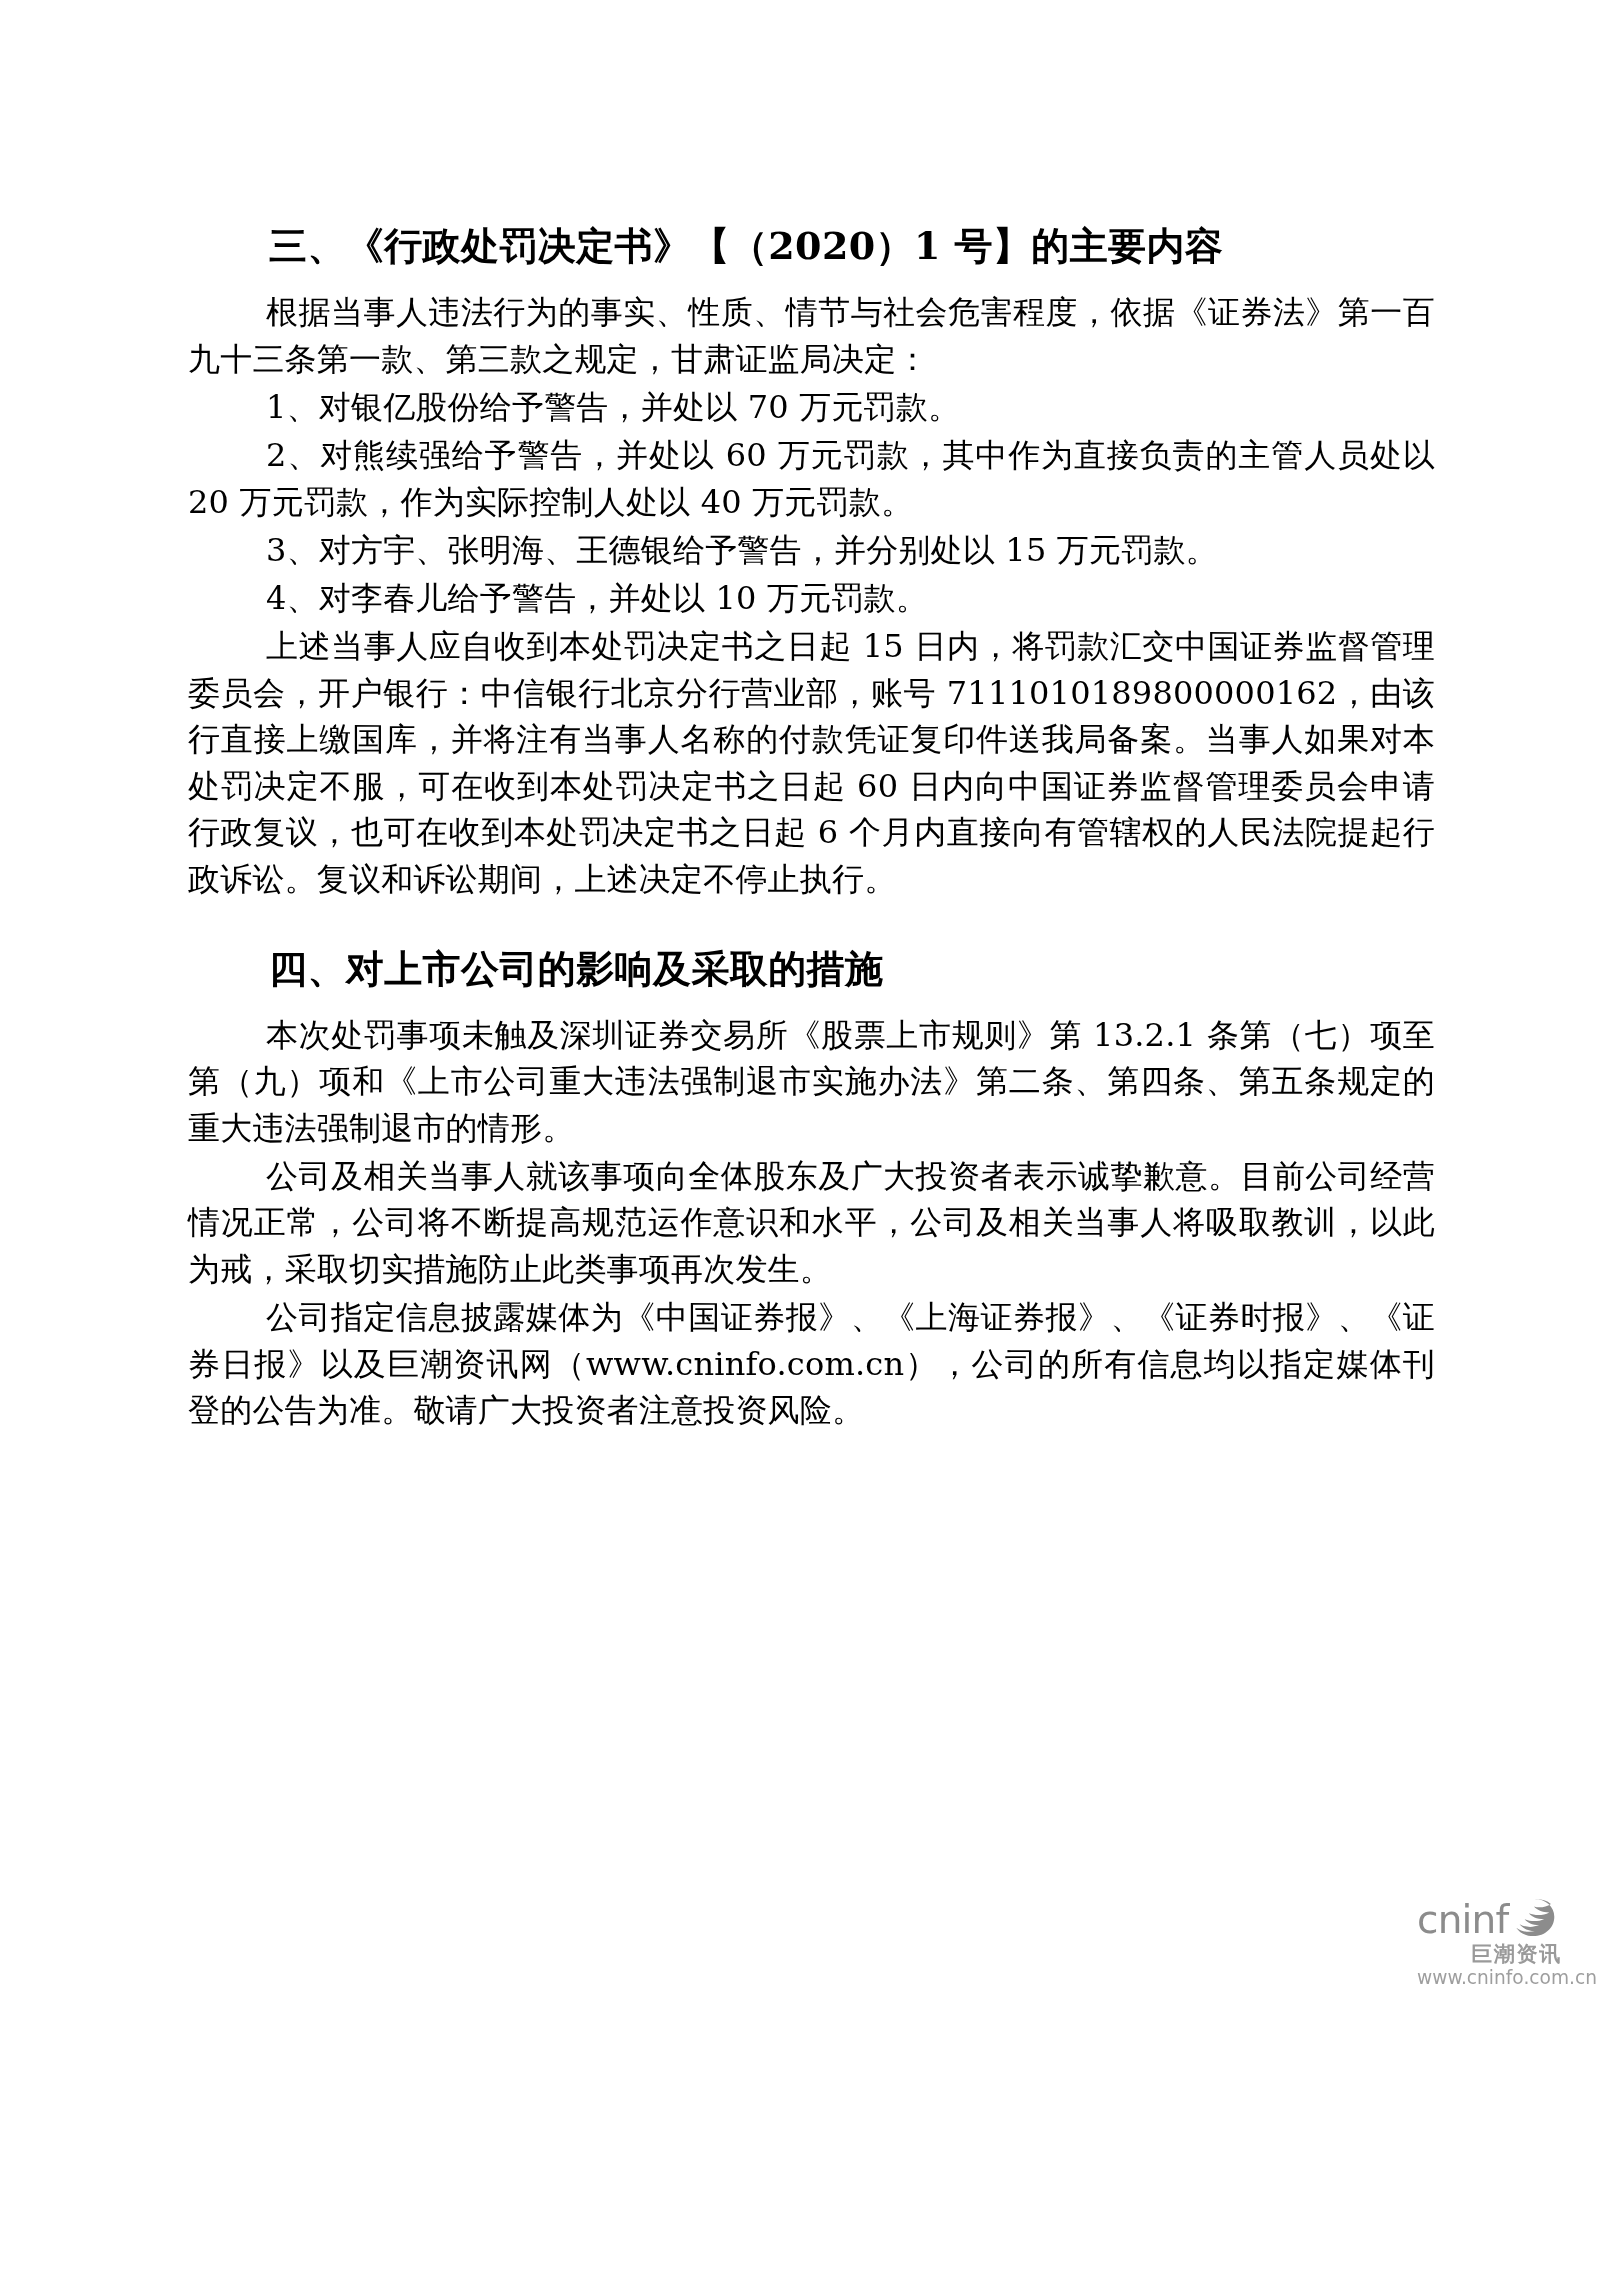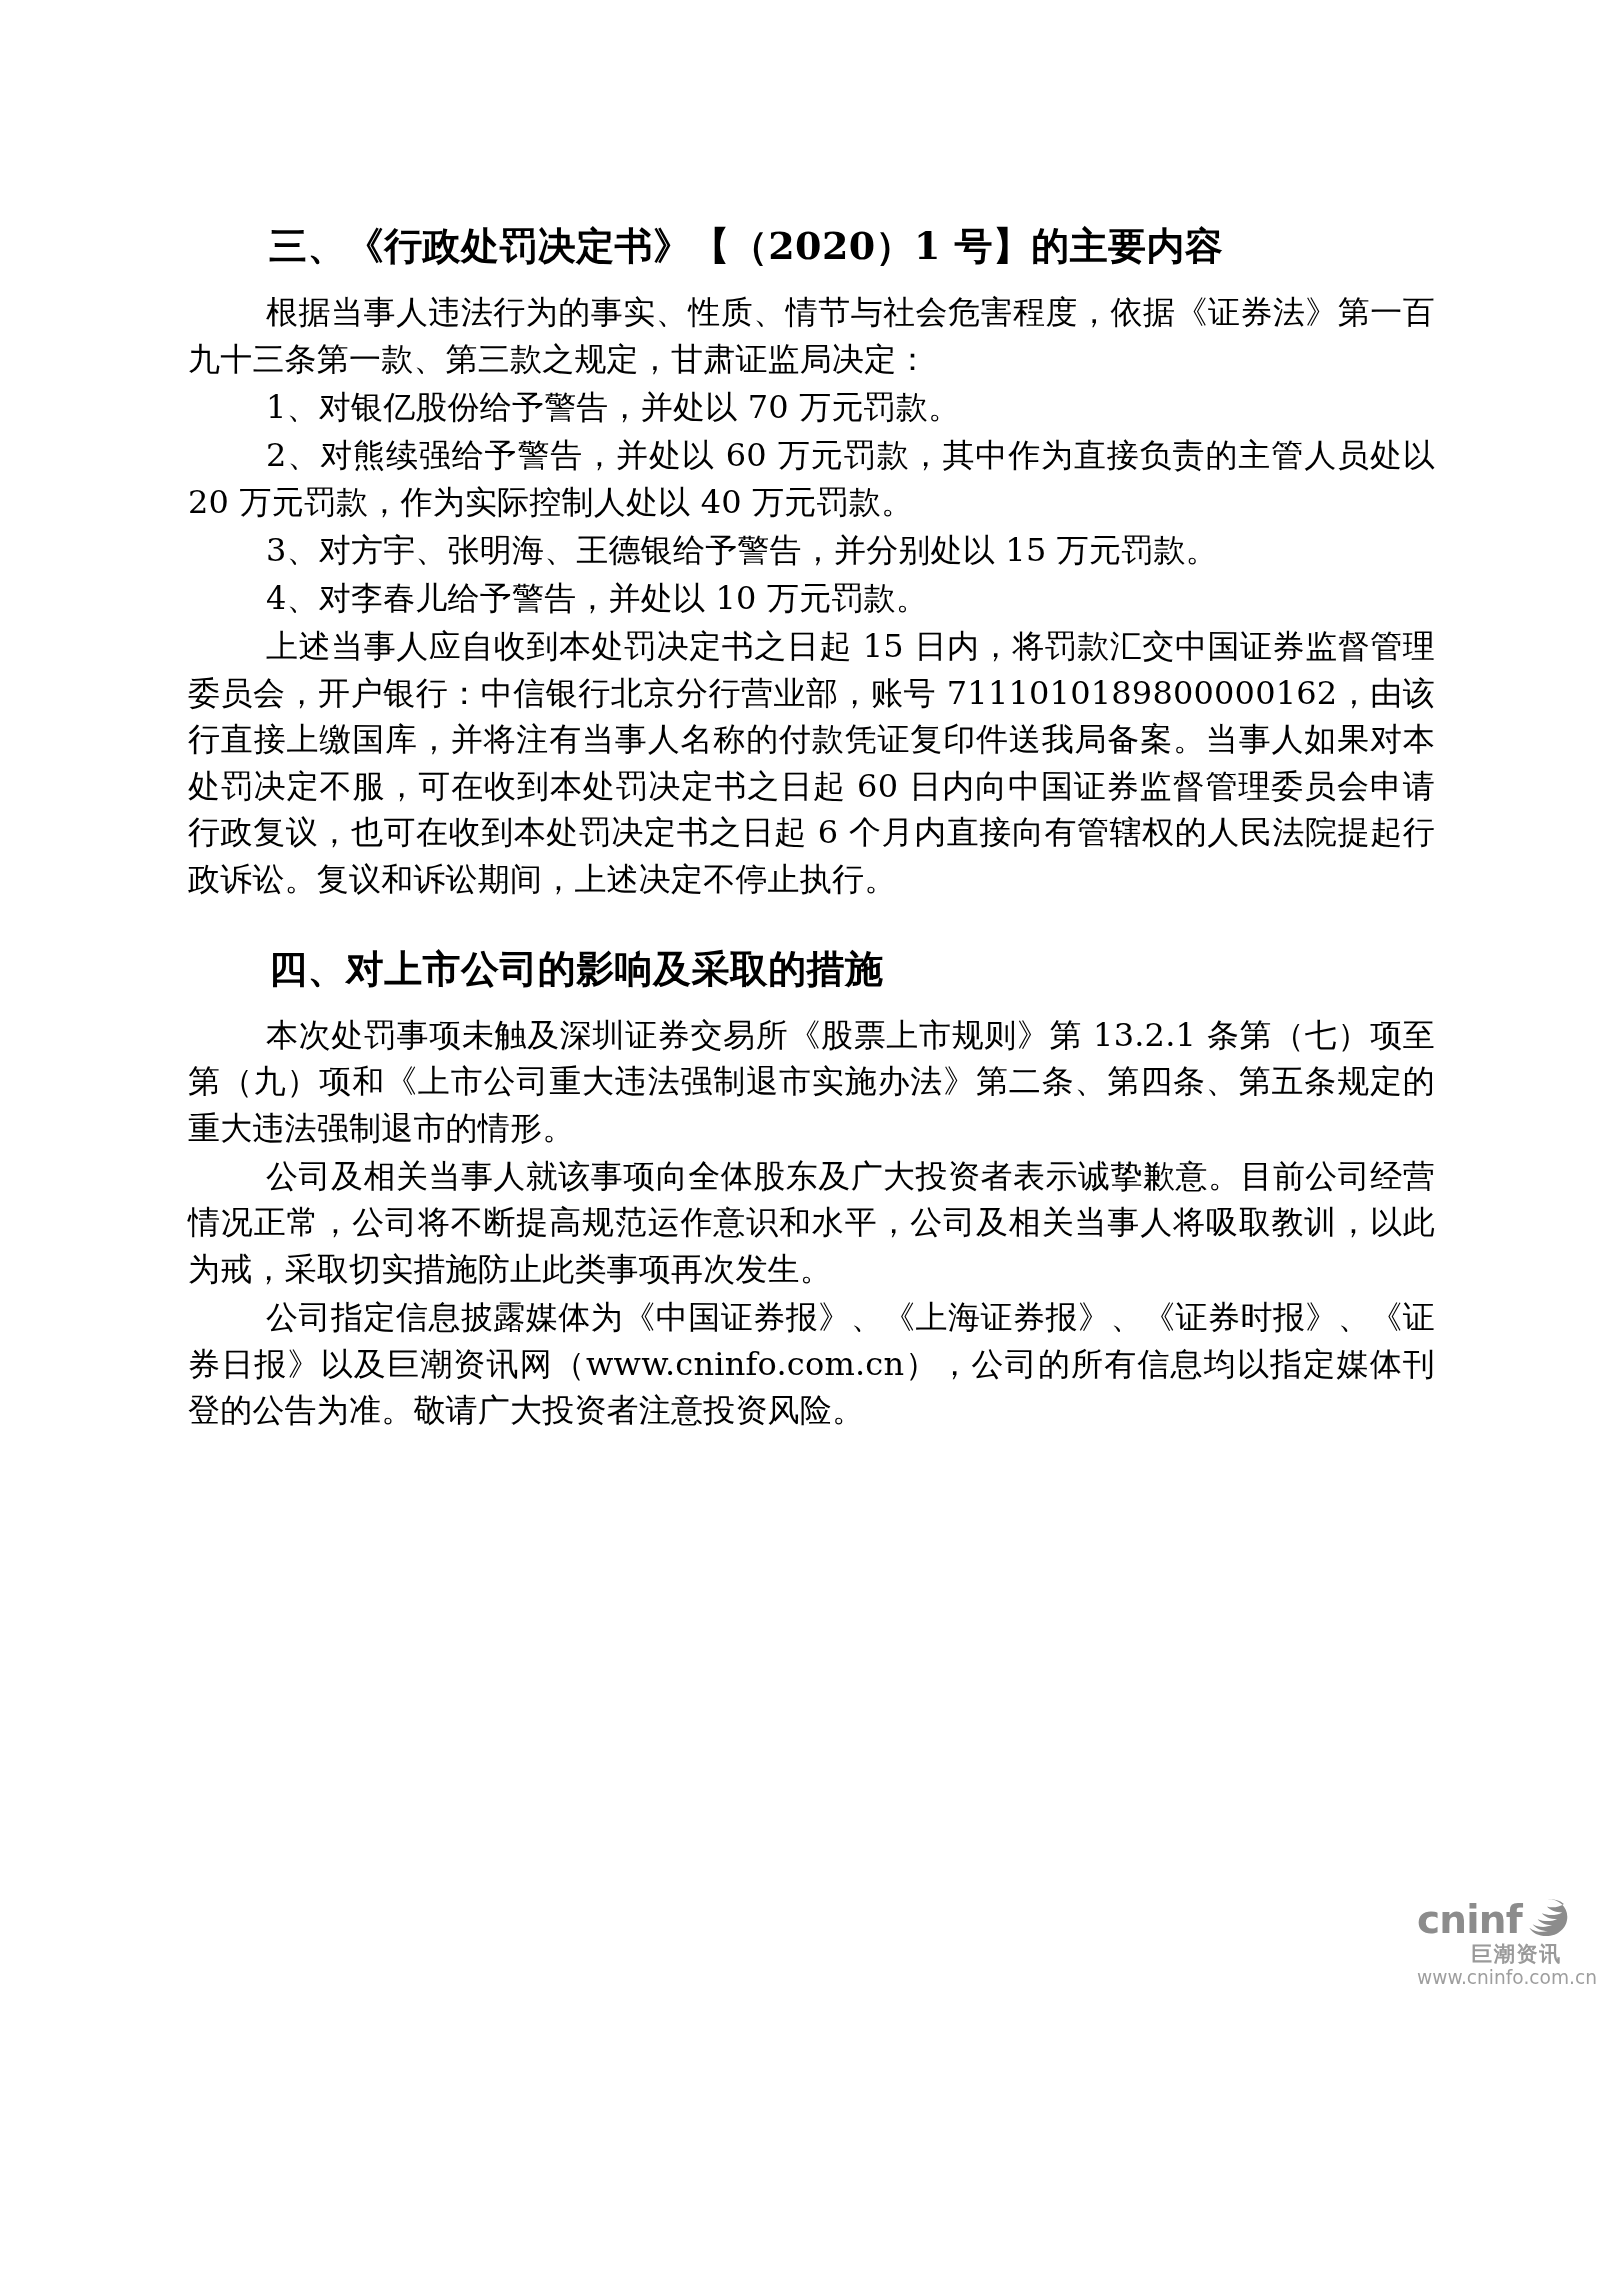--- a/index.html
+++ b/index.html
@@ -68,21 +68,21 @@
   }
   .footer-logo .logo-row {
     display: flex;
     align-items: center;
     justify-content: flex-start;
     gap: 3.4px;
   }
   .footer-logo .logo-word {
     font-family: "DejaVu Sans", "Liberation Sans", sans-serif;
     font-size: 39px;
-    font-weight: bold;
+    font-weight: normal;
     letter-spacing: -0.8px;
     color: #8c8c8c;
   }
   .footer-logo .logo-mark {
     display: inline-block;
   }
   .footer-logo .logo-cn {
     font-family: "DejaVu Sans", "Liberation Sans", sans-serif;
     font-size: 21px;
     font-weight: bold;

